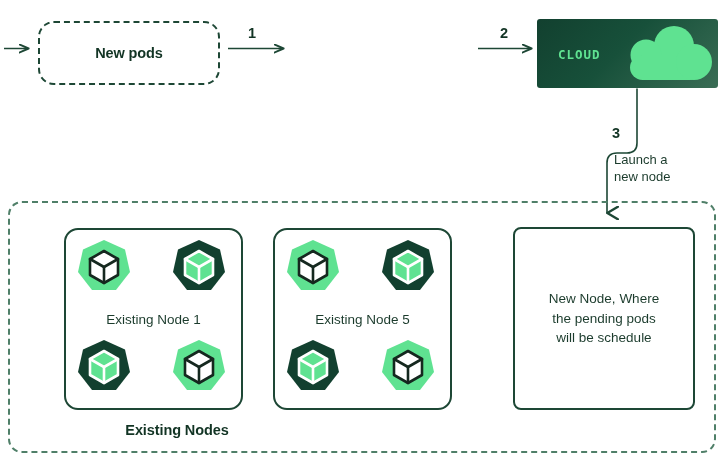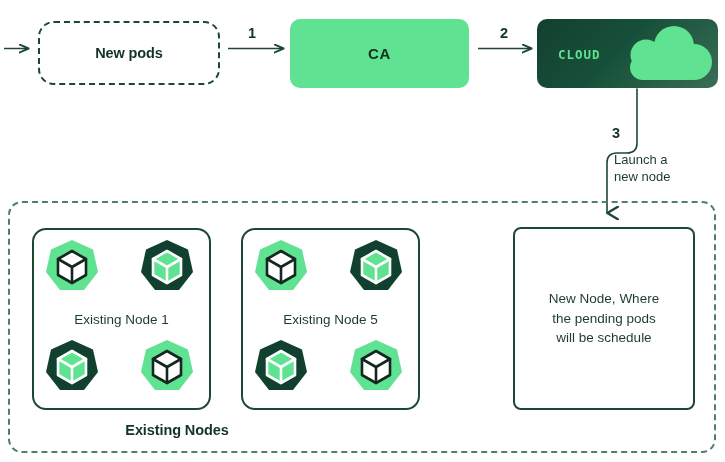--- a/index.html
+++ b/index.html
@@ -54,21 +54,21 @@
   .ca-box .txt {
     font-size: 15px;
     font-weight: bold;
     color: #12301f;
     letter-spacing: 0.6px;
   }
 
   .cloud-box {
     left: 537px; top: 19px;
     width: 181px; height: 69px;
-    border-radius: 10px;
+    border-radius: 3px;
     background: linear-gradient(135deg, #12402f 0%, #17503a 45%, #3a6d55 100%);
     overflow: hidden;
   }
   .cloud-box .cloud-label {
     position: absolute;
     left: 21px; top: 50%;
     transform: translateY(-50%);
     font-family: "DejaVu Sans Mono", monospace;
     font-size: 12.5px;
     font-weight: bold;
@@ -99,20 +99,21 @@
     letter-spacing: -0.1px;
   }
 
   
   .node-group {
     top: 228px;
     width: 179px; height: 182px;
     border: 2px solid #1d4735;
     border-radius: 14px;
     box-sizing: border-box;
+    margin-left: 32px;
   }
   .node-group.g1 { left: 32px; }
   .node-group.g2 { left: 241px; }
 
   .node-group .node-label {
     position: absolute;
     left: 0; right: 0;
     top: 50%;
     transform: translateY(-50%);
     text-align: center;
@@ -196,23 +197,20 @@
   </svg>
 
   <div class="abs pending-box">
     <div class="txt">
       <span>New pods</span><br>
     </div>
   </div>
 
   <div class="abs step-num step-1">1</div>
 
-  <div class="abs ca-box">
-    <div class="txt">CA</div>
-  </div>
 
   <div class="abs step-num step-2">2</div>
 
   <div class="abs cloud-box">
     <div class="cloud-label">CLOUD</div>
     <svg class="cloud-glyph" width="108" height="58" viewBox="0 0 108 58">
       <g fill="#5fe291">
         <circle cx="68" cy="20" r="20"></circle>
         <circle cx="40" cy="29" r="15.5"></circle>
         <rect x="24" y="29" width="72" height="25" rx="12.5"></rect>

